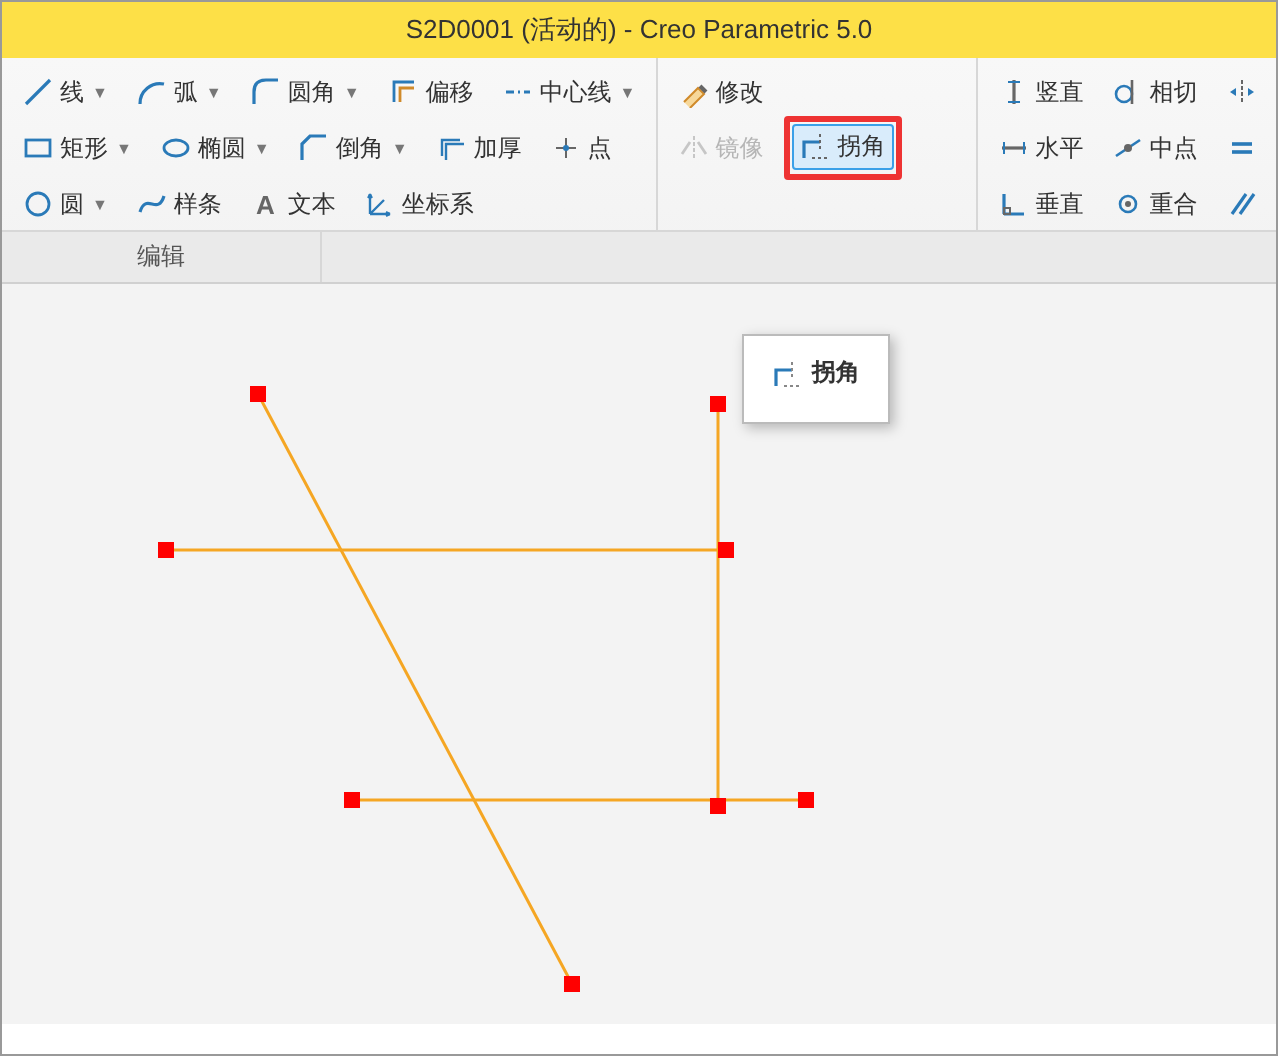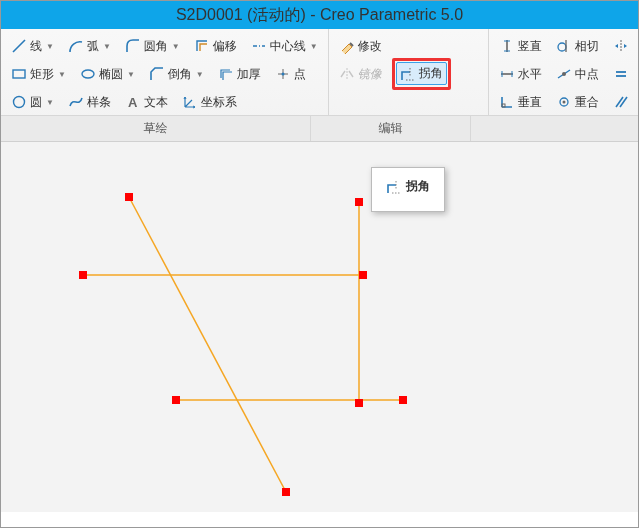--- a/index.html
+++ b/index.html
@@ -1,24 +1,24 @@
 <!DOCTYPE html>
 <html><head>
 <meta charset="utf-8">
 <style>
   * { box-sizing: border-box; margin: 0; padding: 0; font-family: "Microsoft YaHei", "Segoe UI", sans-serif; }
   body { width: 639px; height: 528px; background: #fff; overflow: hidden; border: 1px solid #999; }
-  .titlebar { height: 28px; line-height: 28px; text-align: center; font-size: 16px; color: #333; background: #0ea5e9; }
+  .titlebar { height: 28px; line-height: 28px; text-align: center; font-size: 13px; color: #333; background: #fde047; }
   .ribbon { background: linear-gradient(#f8f8f8,#f2f2f2); border-bottom: 1px solid #d0d0d0; }
   .ribbon-groups { display: flex; }
   .group { border-right: 1px solid #d7d7d7; padding: 4px 6px 0 6px; }
   .group-rows { display: flex; flex-direction: column; gap: 2px; }
   .row { display: flex; align-items: center; gap: 6px; height: 26px; }
   .btn { display: inline-flex; align-items: center; gap: 3px; font-size: 12px; color: #333; padding: 2px 3px; border: 1px solid transparent; border-radius: 2px; cursor: pointer; white-space: nowrap; }
-  .btn.disabled { color: #b5b5b5; cursor: default; font-style: italic; }
+  .btn.disabled { color: #b5b5b5; cursor: default; }
   .btn.hovered { background: #d9ecfb; border: 1px solid #3aa0e8; }
   .highlight-wrap { border: 3px solid #e33; padding: 1px; border-radius: 2px; }
   .ico { width: 16px; height: 16px; display: inline-block; flex-shrink: 0; }
   .dd { font-size: 8px; color: #777; margin-left: 1px; }
   .group-labels { display: flex; background: #eaeaea; border-top: 1px solid #d7d7d7; }
   .glabel { text-align: center; font-size: 12px; color: #555; padding: 4px 0; border-right: 1px solid #d7d7d7; }
   .glabel .dd { color: #555; }
   .canvas { position: relative; width: 100%; height: 370px; background: #f3f3f3; }
   .handle { position: absolute; width: 8px; height: 8px; background: #f00; transform: translate(-4px,-4px); }
   svg.lines { position: absolute; inset: 0; width: 100%; height: 100%; }
@@ -240,21 +240,20 @@
               <span class="ico"><svg viewBox="0 0 16 16">
                   <line x1="3" y1="13" x2="10" y2="3" stroke="#2a7ab8" stroke-width="1.6"></line>
                   <line x1="7" y1="13" x2="14" y2="3" stroke="#2a7ab8" stroke-width="1.6"></line>
                 </svg></span>
             </span>
           </div>
         </div>
     </div>
   </div>
   <div class="group-labels">
-    <div class="glabel" style="flex:0 0 310px"><span>草绘</span></div>
     <div class="glabel" style="flex:0 0 160px"><span>编辑</span></div>
   </div>
 </div>
 
 <div class="canvas">
   <svg class="lines">
       <line x1="128" y1="55" x2="285" y2="350" stroke="#f5a623" stroke-width="1.5"></line>
       <line x1="82" y1="133" x2="362" y2="133" stroke="#f5a623" stroke-width="1.5"></line>
       <line x1="358" y1="60" x2="358" y2="261" stroke="#f5a623" stroke-width="1.5"></line>
       <line x1="175" y1="258" x2="402" y2="258" stroke="#f5a623" stroke-width="1.5"></line>

